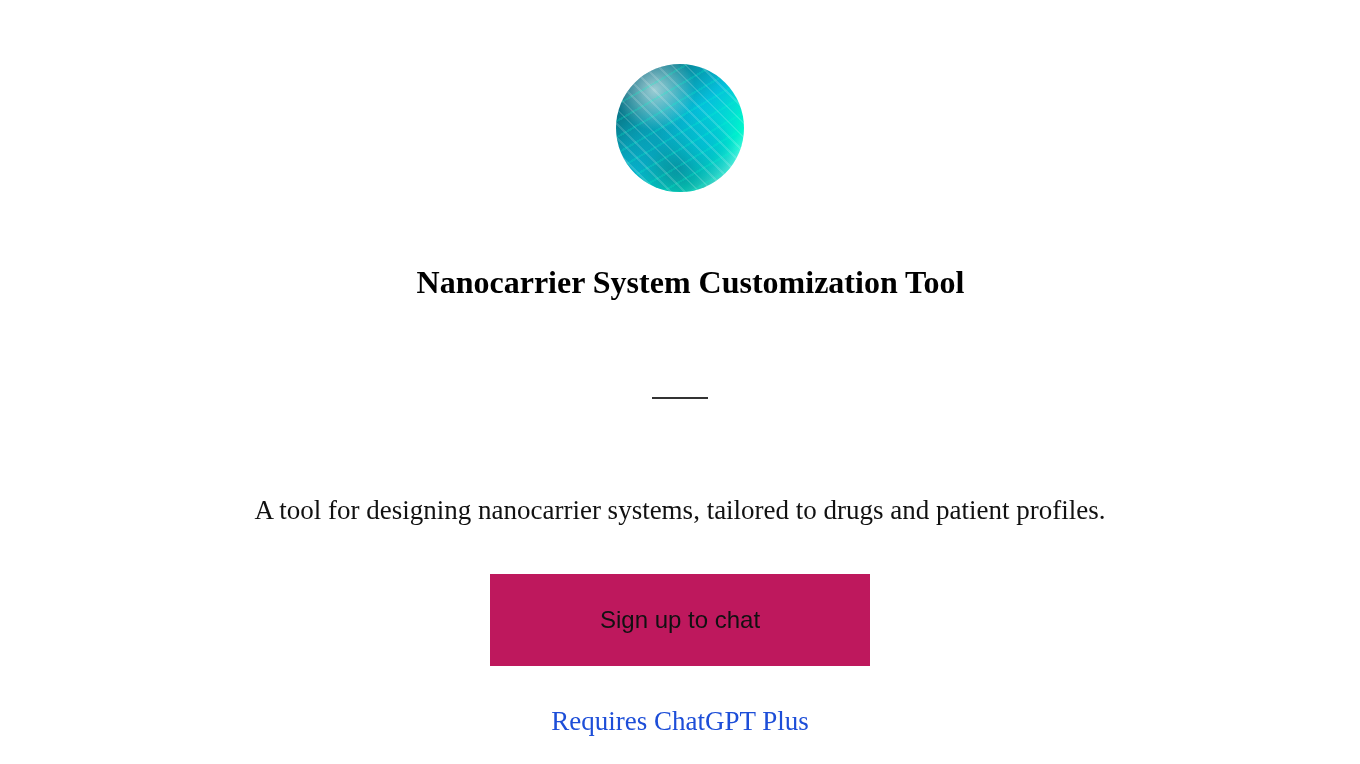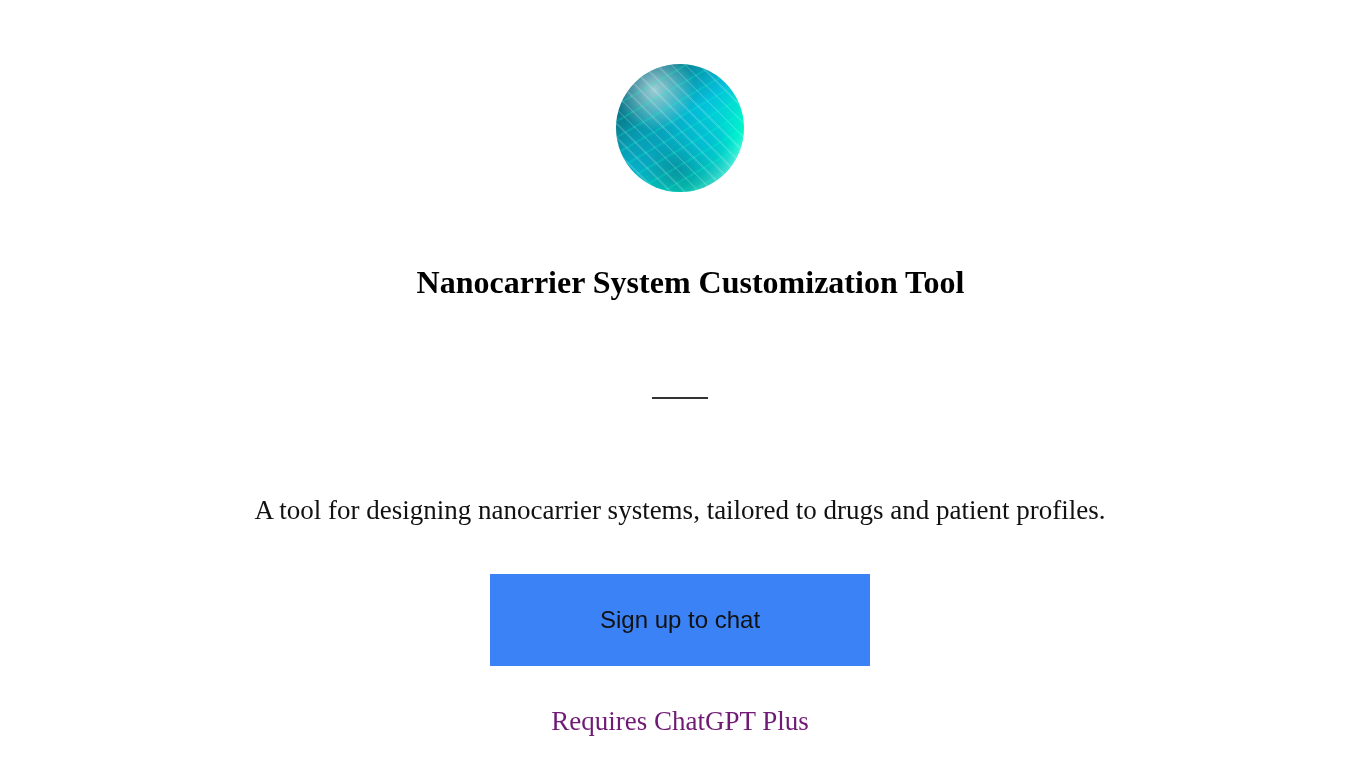--- a/index.html
+++ b/index.html
@@ -66,33 +66,33 @@
     
     .description {
       font-size: 27px;
       color: #111111;
       text-align: right;
       margin-bottom: 48px;
       max-width: 1100px;
     }
     
     .signup-button {
-      background: #3b82f6;
+      background: #be185d;
       color: #111111;
       border: none;
       padding: 32px 110px;
       font-size: 24px;
       font-family: -apple-system, BlinkMacSystemFont, 'Segoe UI', Helvetica, Arial, sans-serif;
       cursor: pointer;
       margin-bottom: 40px;
     }
     
     .requires {
       font-size: 27px;
-      color: #701a75;
+      color: #1d4ed8;
       text-align: center;
     }
   </style>
 </head>
 <body>
 
 <div class="avatar"></div>
 
 <h1 class="title">Nanocarrier System Customization Tool</h1>
 

